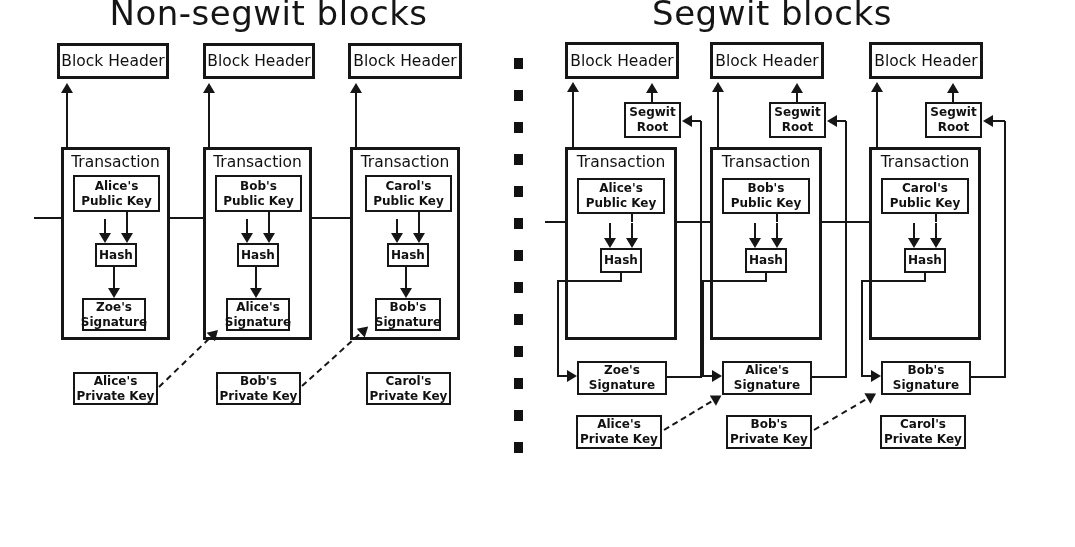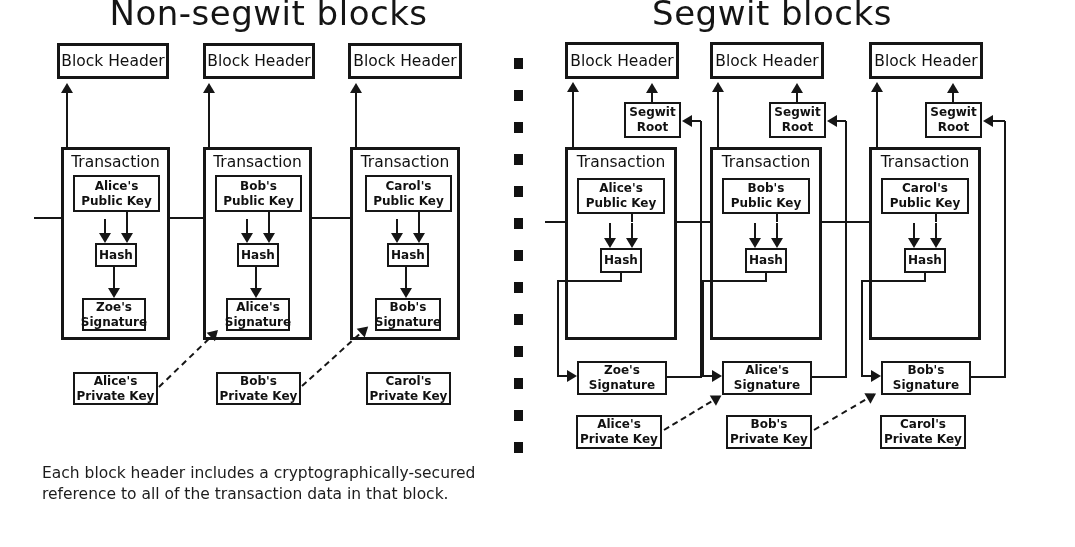--- a/index.html
+++ b/index.html
@@ -91,21 +91,20 @@
   <div class="box small" style="left:366px;top:372px;width:85px;height:33px">Carol's
 Private Key</div>
 
   <div class="dash" style="left:159px;top:386px;width:80px;transform:rotate(-44deg)">
       <div class="ah ah-right"></div>
     </div>
   <div class="dash" style="left:302px;top:385px;width:87px;transform:rotate(-42deg)">
       <div class="ah ah-right"></div>
     </div>
 
-  <div class="caption" style="left:42px;top:463px;width:456px">Each block header includes a cryptographically-secured reference to all of the transaction data in that block.</div>
 
   <div class="divider" style="left:514px;top:58px;width:9px;height:404px"></div>
 
   <div class="title" style="left:537px;top:-7px;width:470px">Segwit blocks</div>
 
   <div class="hline" style="left:545px;top:221px;width:392px"></div>
 
   <div class="box thick bh" style="left:565px;top:42px;width:114px;height:37px">Block Header</div>
   <div class="vline" style="left:572px;top:90px;height:57px"></div>
   <div class="ah ah-up" style="left:567px;top:82px"></div>

